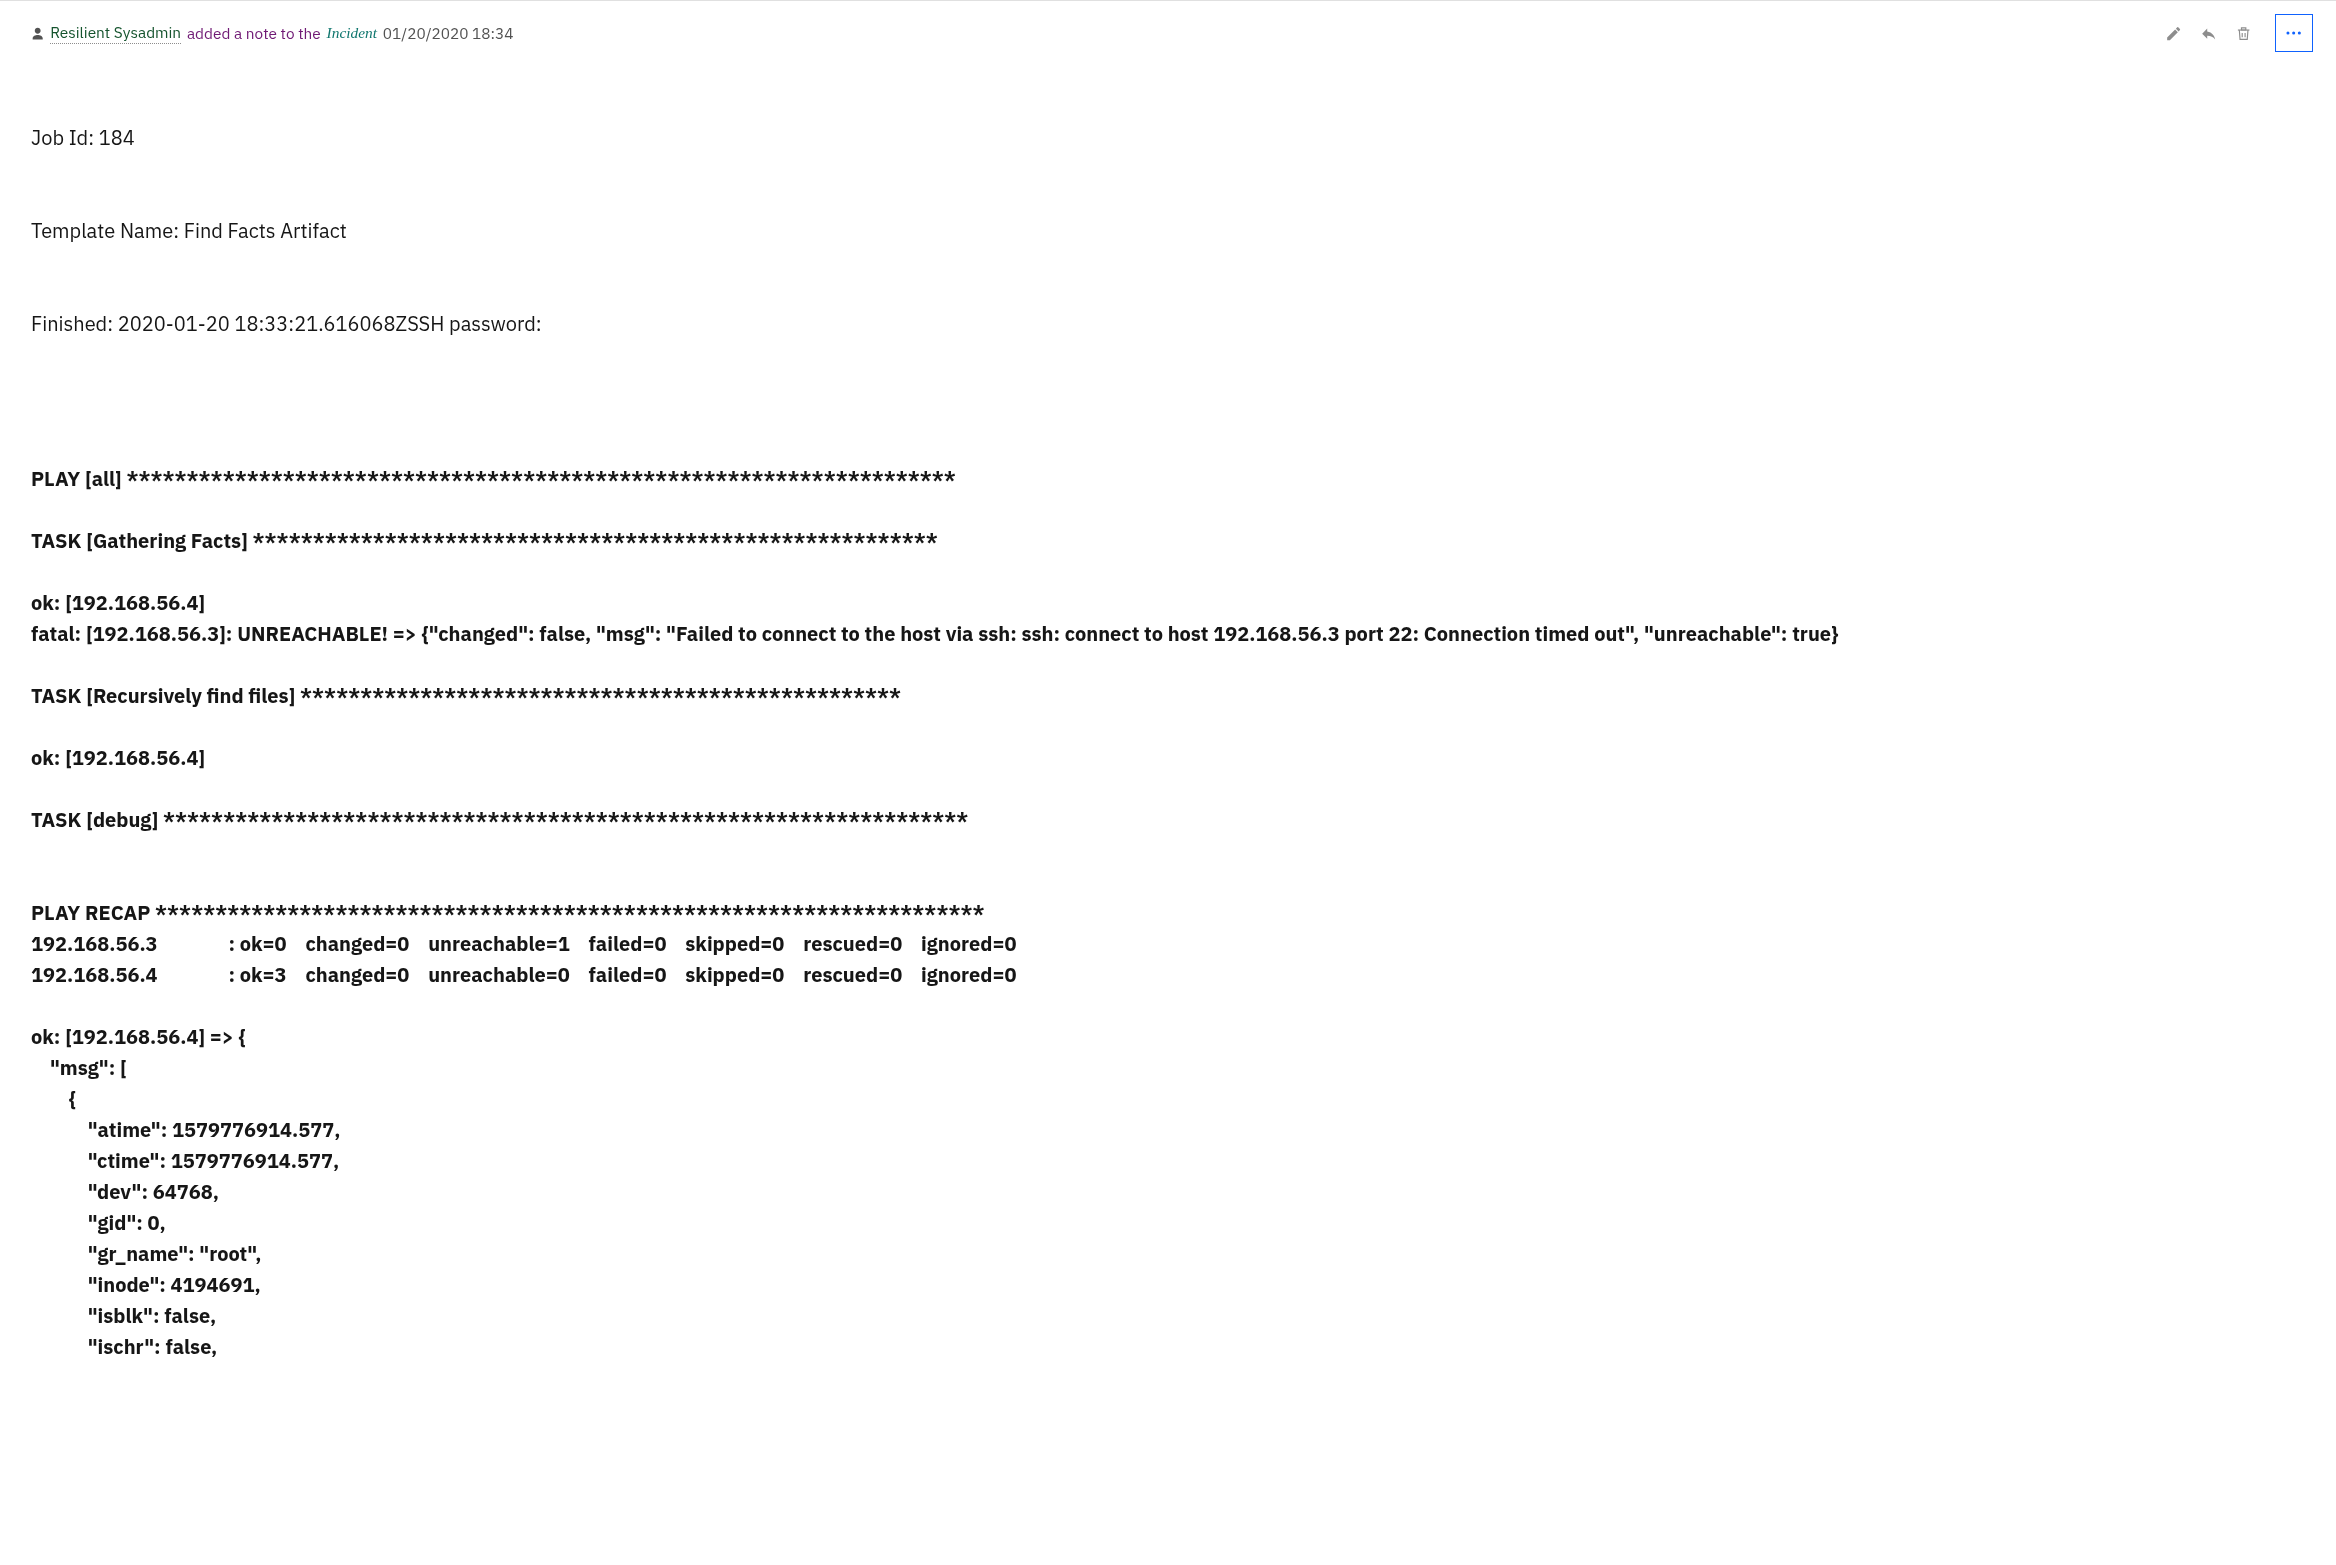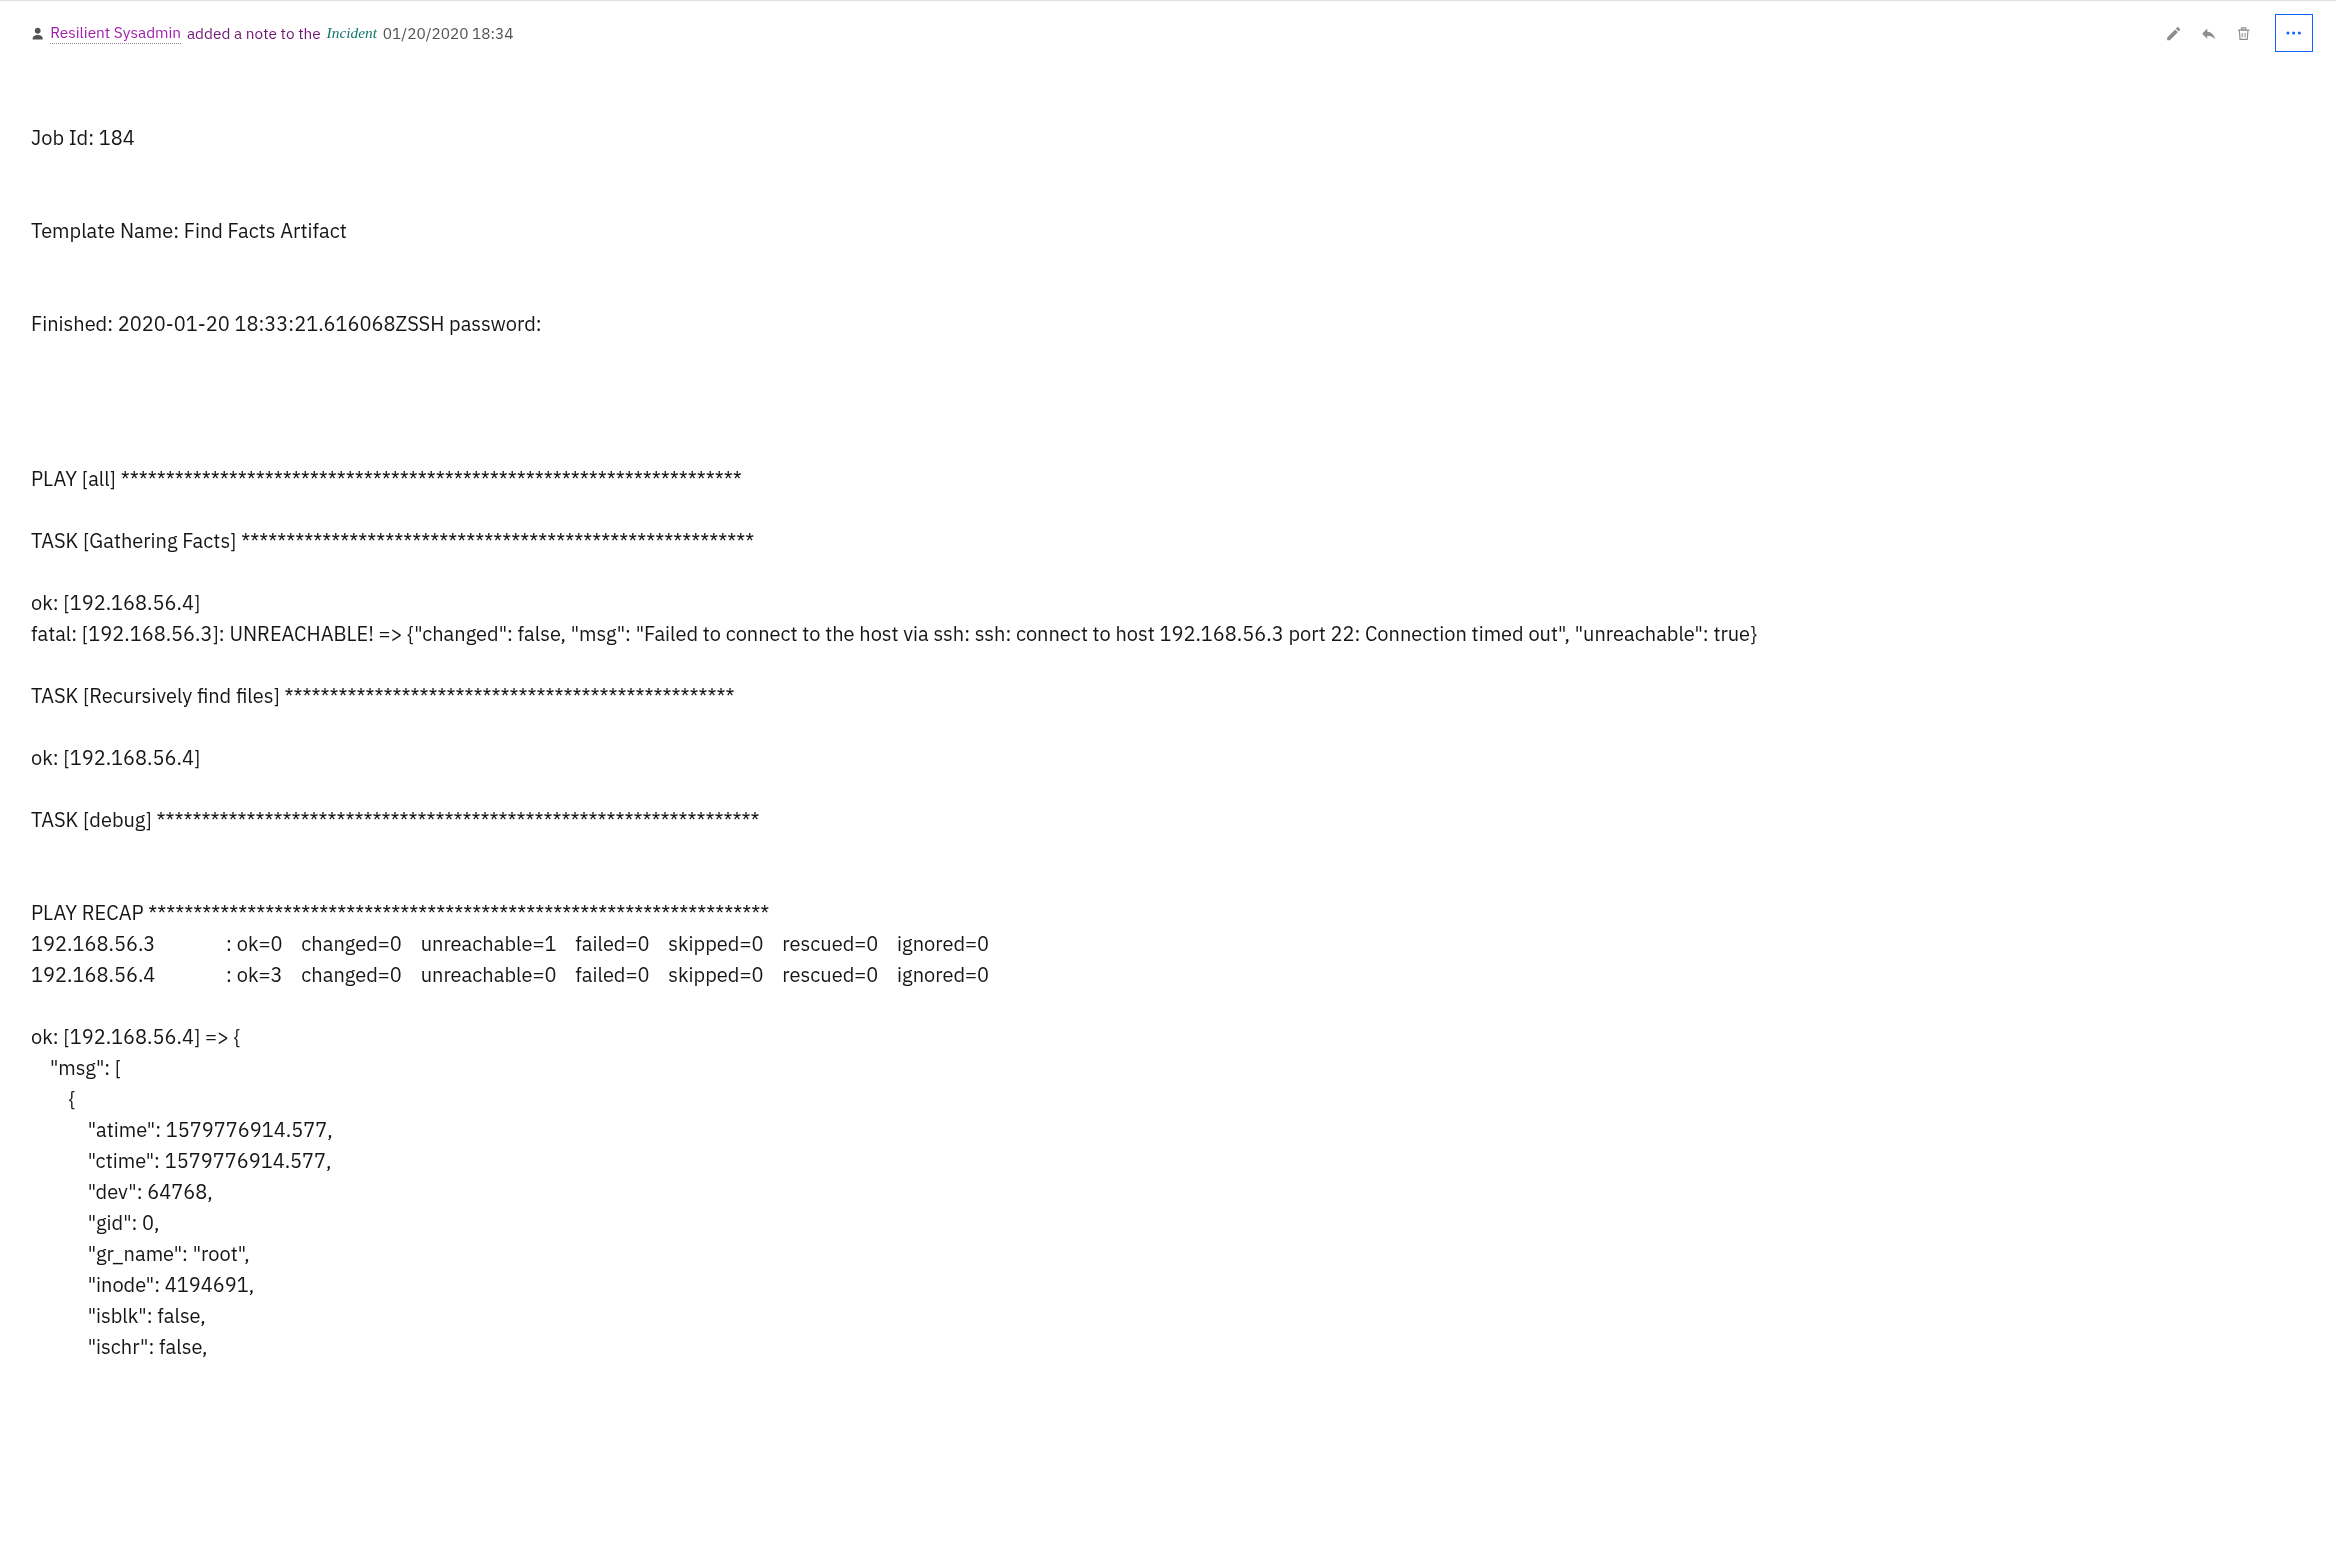--- a/index.html
+++ b/index.html
@@ -30,21 +30,21 @@
     font-size: 15.4px;
     color: #525252;
   }
   .user-icon {
     width: 13.4px;
     height: 13.4px;
     color: #525252;
     flex-shrink: 0;
   }
   .user-name {
-    color: #a21caf;
+    color: #14532d;
     font-weight: 400;
     border-bottom: 1px dotted #8d8d8d;
     padding-bottom: 1px;
     cursor: pointer;
   }
   .header-phrase { color: #701a75; }
   .header-target { color: #0f766e; font-style: italic; font-family: Liberation Serif, serif; }
   .header-time { color: #525252; }
   .note-header-right {
     display: flex;
@@ -78,20 +78,21 @@
     line-height: 1.55;
     color: #161616;
     white-space: pre-wrap;
     font-family: "IBM Plex Sans", -apple-system, BlinkMacSystemFont, "Segoe UI", Helvetica, Arial, sans-serif;
   }
   .meta-line { display: block; }
   .output-block {
     margin-top: 0;
     white-space: pre-wrap;
     word-break: break-word;
+    font-weight: bold;
   }
 </style>
 </head>
 <body>
 
 <div class="page">
 
   <div class="note-header">
 
     <div class="note-header-left">

